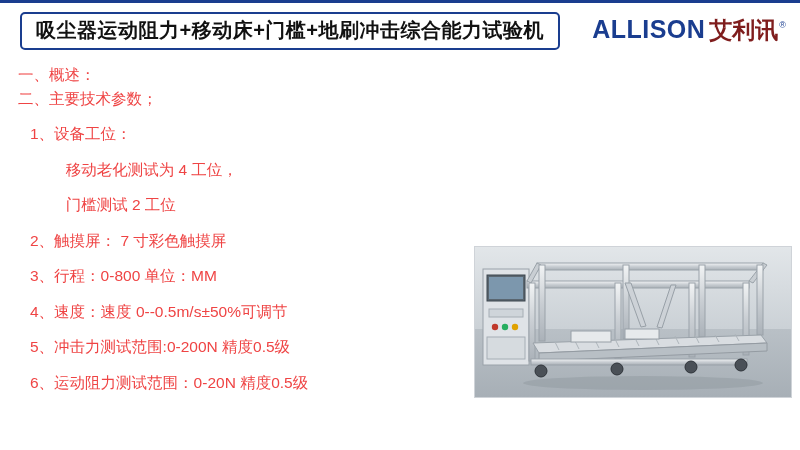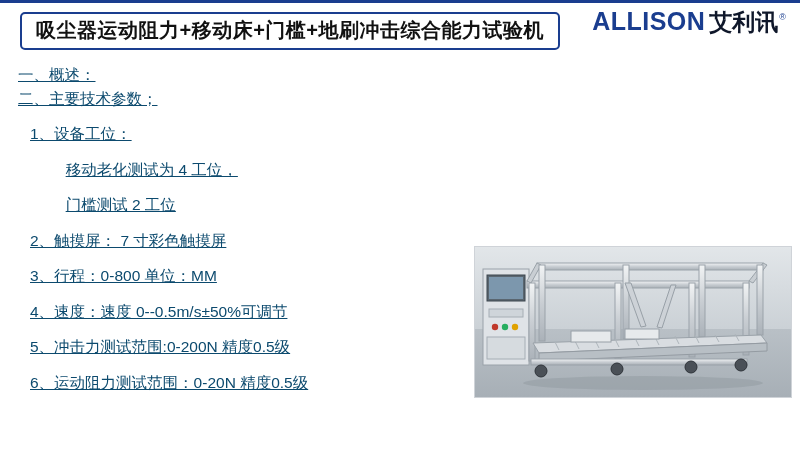--- a/index.html
+++ b/index.html
@@ -37,53 +37,52 @@
     color: #111111;
     font-size: 20px;
     font-weight: bold;
     letter-spacing: 0.5px;
     line-height: 1.1;
     white-space: nowrap;
   }
   .brand {
     position: absolute;
     right: 14px;
-    top: 4px;
+    top: 12px;
     display: flex;
     align-items: baseline;
     white-space: nowrap;
   }
   .brand-en {
     color: #1a3d8f;
     font-size: 25px;
     font-weight: bold;
     letter-spacing: 0.5px;
   }
   .brand-cn {
-    color: #0f172a;
+    color: #7f1d1d;
     font-size: 23px;
     font-weight: bold;
     margin-left: 4px;
   }
   .brand-r {
     color: #1a3d8f;
     font-size: 9px;
     vertical-align: super;
     margin-left: 1px;
     position: relative;
     top: -10px;
   }
   
   .content {
     position: relative;
     padding: 4px 16px 0 18px;
     font-size: 15.5px;
-    color: #0c4a6e;
+    color: #ef4444;
     line-height: 1.52;
-    text-decoration: underline;
   }
   .para {
     margin: 0;
     text-align: justify;
   }
   .para.indent2 {
     text-indent: 2em;
   }
   .section-head {
     margin: 0;

